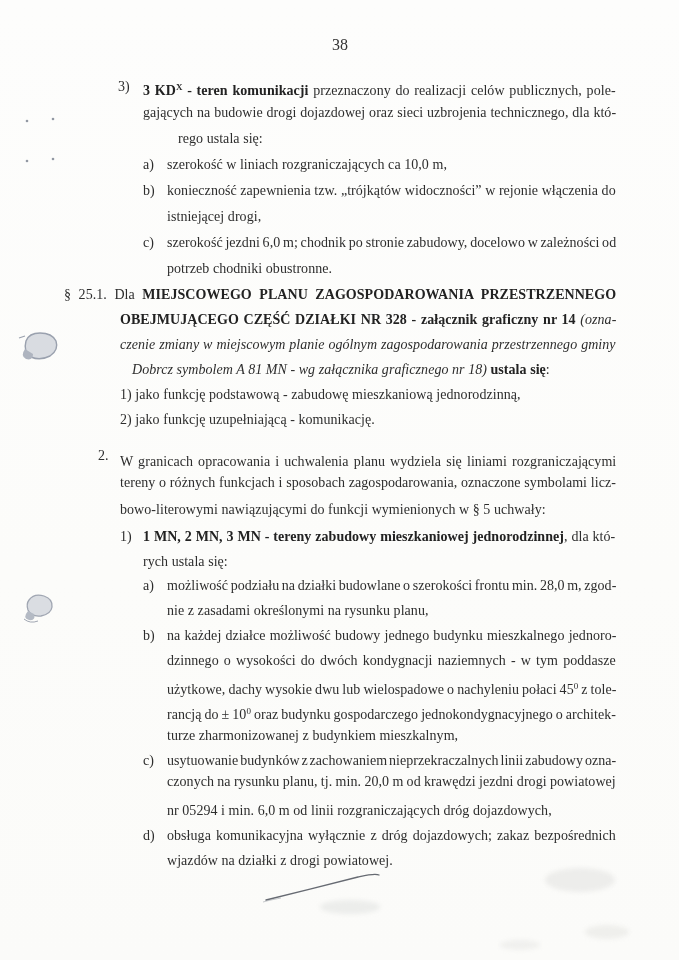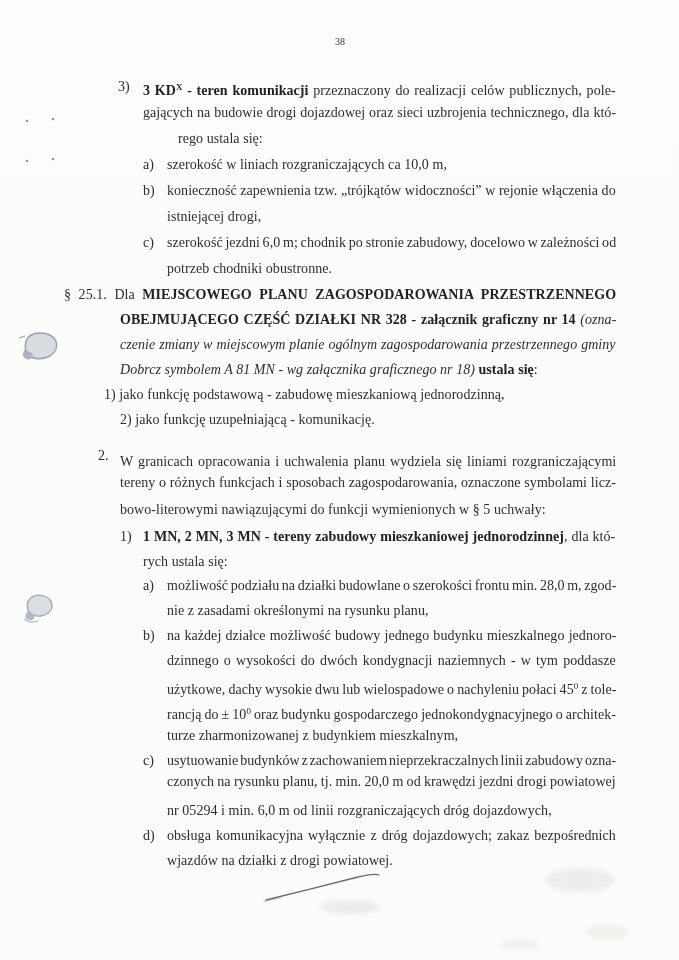--- a/index.html
+++ b/index.html
@@ -20,21 +20,21 @@
     font-size:14px;
     line-height:18px;
     color:#2d2d2d;
     letter-spacing:0.05px;
   }
   .line b{font-weight:700;color:#222;}
   .line i{font-style:italic;}
   .sup{font-size:9px;vertical-align:5px;letter-spacing:0;}
   #pageno{
     position:absolute;top:36px;left:318px;width:44px;
-    text-align:center;font-size:10px;color:#333;
+    text-align:center;font-size:16px;color:#333;
   }
   svg.overlay{position:absolute;left:0;top:0;pointer-events:none;}
   .smudge{position:absolute;border-radius:50%;filter:blur(2px);}
 </style>
 </head>
 <body>
 
 <div id="page">
 
   <div class="smudge" style="left:320px;top:900px;width:60px;height:14px;background:#ecedeb;"></div>
@@ -75,22 +75,22 @@
       <div class="line" style="left: 167px; top: 156px;"><span>szerokość w liniach rozgraniczających ca 10,0 m,</span></div>
       <div class="line" style="left: 143px; top: 182px;"><span>b)</span></div>
       <div class="line" style="left: 167px; top: 182px; word-spacing: 0px;"><span>konieczność zapewnienia tzw. „trójkątów widoczności” w rejonie włączenia do</span></div>
       <div class="line" style="left: 167px; top: 208px;"><span>istniejącej drogi,</span></div>
       <div class="line" style="left: 143px; top: 234px;"><span>c)</span></div>
       <div class="line" style="left: 167px; top: 234px; word-spacing: -0.818182px;"><span>szerokość jezdni 6,0 m; chodnik po stronie zabudowy, docelowo w zależności od</span></div>
       <div class="line" style="left: 167px; top: 260px;"><span>potrzeb chodniki obustronne.</span></div>
       <div class="line" style="left: 64px; top: 286px; word-spacing: 4px;"><span>§ 25.1. Dla </span><b>MIEJSCOWEGO PLANU ZAGOSPODAROWANIA PRZESTRZENNEGO</b></div>
       <div class="line" style="left: 120px; top: 311px; word-spacing: 1.1px;"><b>OBEJMUJĄCEGO CZĘŚĆ DZIAŁKI NR 328 - załącznik graficzny nr 14 </b><i>(ozna-</i></div>
       <div class="line" style="left: 120px; top: 336px; word-spacing: 0.375px;"><i>czenie zmiany w miejscowym planie ogólnym zagospodarowania przestrzennego gminy</i></div>
-      <div class="line" style="left: 120px; top: 361px;"><i>Dobrcz symbolem A 81 MN - wg załącznika graficznego nr 18) </i><b>ustala się</b><span>:</span></div>
-      <div class="line" style="left: 104px; top: 386px;"><span>1) jako funkcję podstawową - zabudowę mieszkaniową jednorodzinną,</span></div>
+      <div class="line" style="left: 132px; top: 361px;"><i>Dobrcz symbolem A 81 MN - wg załącznika graficznego nr 18) </i><b>ustala się</b><span>:</span></div>
+      <div class="line" style="left: 120px; top: 386px;"><span>1) jako funkcję podstawową - zabudowę mieszkaniową jednorodzinną,</span></div>
       <div class="line" style="left: 120px; top: 411px;"><span>2) jako funkcję uzupełniającą - komunikację.</span></div>
       <div class="line" style="left: 98px; top: 447px;"><span>2.</span></div>
       <div class="line" style="left: 120px; top: 447px; word-spacing: 1.55556px; margin-top: 6px;"><span>W granicach opracowania i uchwalenia planu wydziela się liniami rozgraniczającymi</span></div>
       <div class="line" style="left: 120px; top: 474px; word-spacing: 0.222222px;"><span>tereny o różnych funkcjach i sposobach zagospodarowania, oznaczone symbolami licz-</span></div>
       <div class="line" style="left: 120px; top: 501px;"><span>bowo-literowymi nawiązującymi do funkcji wymienionych w § 5 uchwały:</span></div>
       <div class="line" style="left: 120px; top: 528px;"><span>1)</span></div>
       <div class="line" style="left: 143px; top: 528px; word-spacing: 0.307692px;"><b>1 MN, 2 MN, 3 MN  - tereny zabudowy mieszkaniowej jednorodzinnej</b><span>, dla któ-</span></div>
       <div class="line" style="left: 143px; top: 553px;"><span>rych ustala się:</span></div>
       <div class="line" style="left: 143px; top: 577px;"><span>a)</span></div>
       <div class="line" style="left: 167px; top: 577px; word-spacing: -1px;"><span>możliwość podziału na działki budowlane o szerokości frontu min. 28,0 m, zgod-</span></div>

